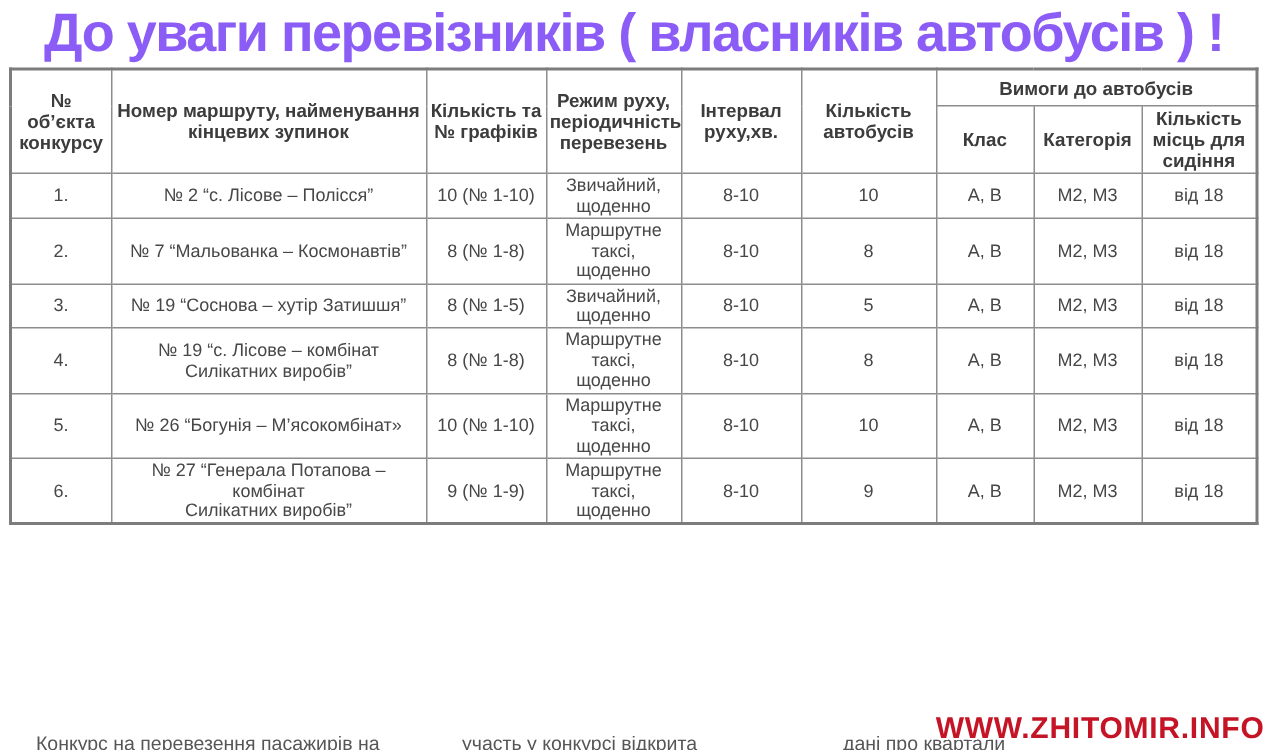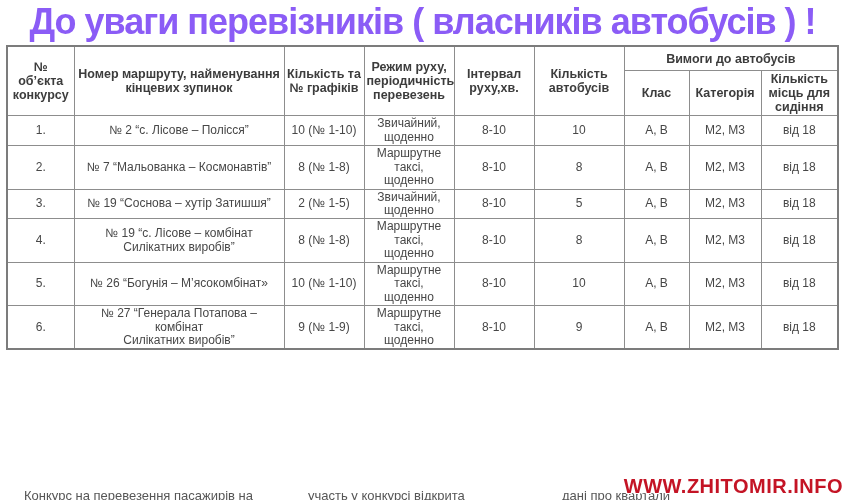--- a/index.html
+++ b/index.html
@@ -153,21 +153,21 @@
 щоденно</td>
         <td>8-10</td>
         <td>8</td>
         <td>А, В</td>
         <td>М2, М3</td>
         <td>від 18</td>
       </tr>
       <tr>
         <td>3.</td>
         <td class="pre">№ 19 “Соснова – хутір Затишшя”</td>
-        <td>2 (№ 1-5)</td>
+        <td>8 (№ 1-5)</td>
         <td class="pre">Звичайний,
 щоденно</td>
         <td>8-10</td>
         <td>5</td>
         <td>А, В</td>
         <td>М2, М3</td>
         <td>від 18</td>
       </tr>
       <tr>
         <td>4.</td>

